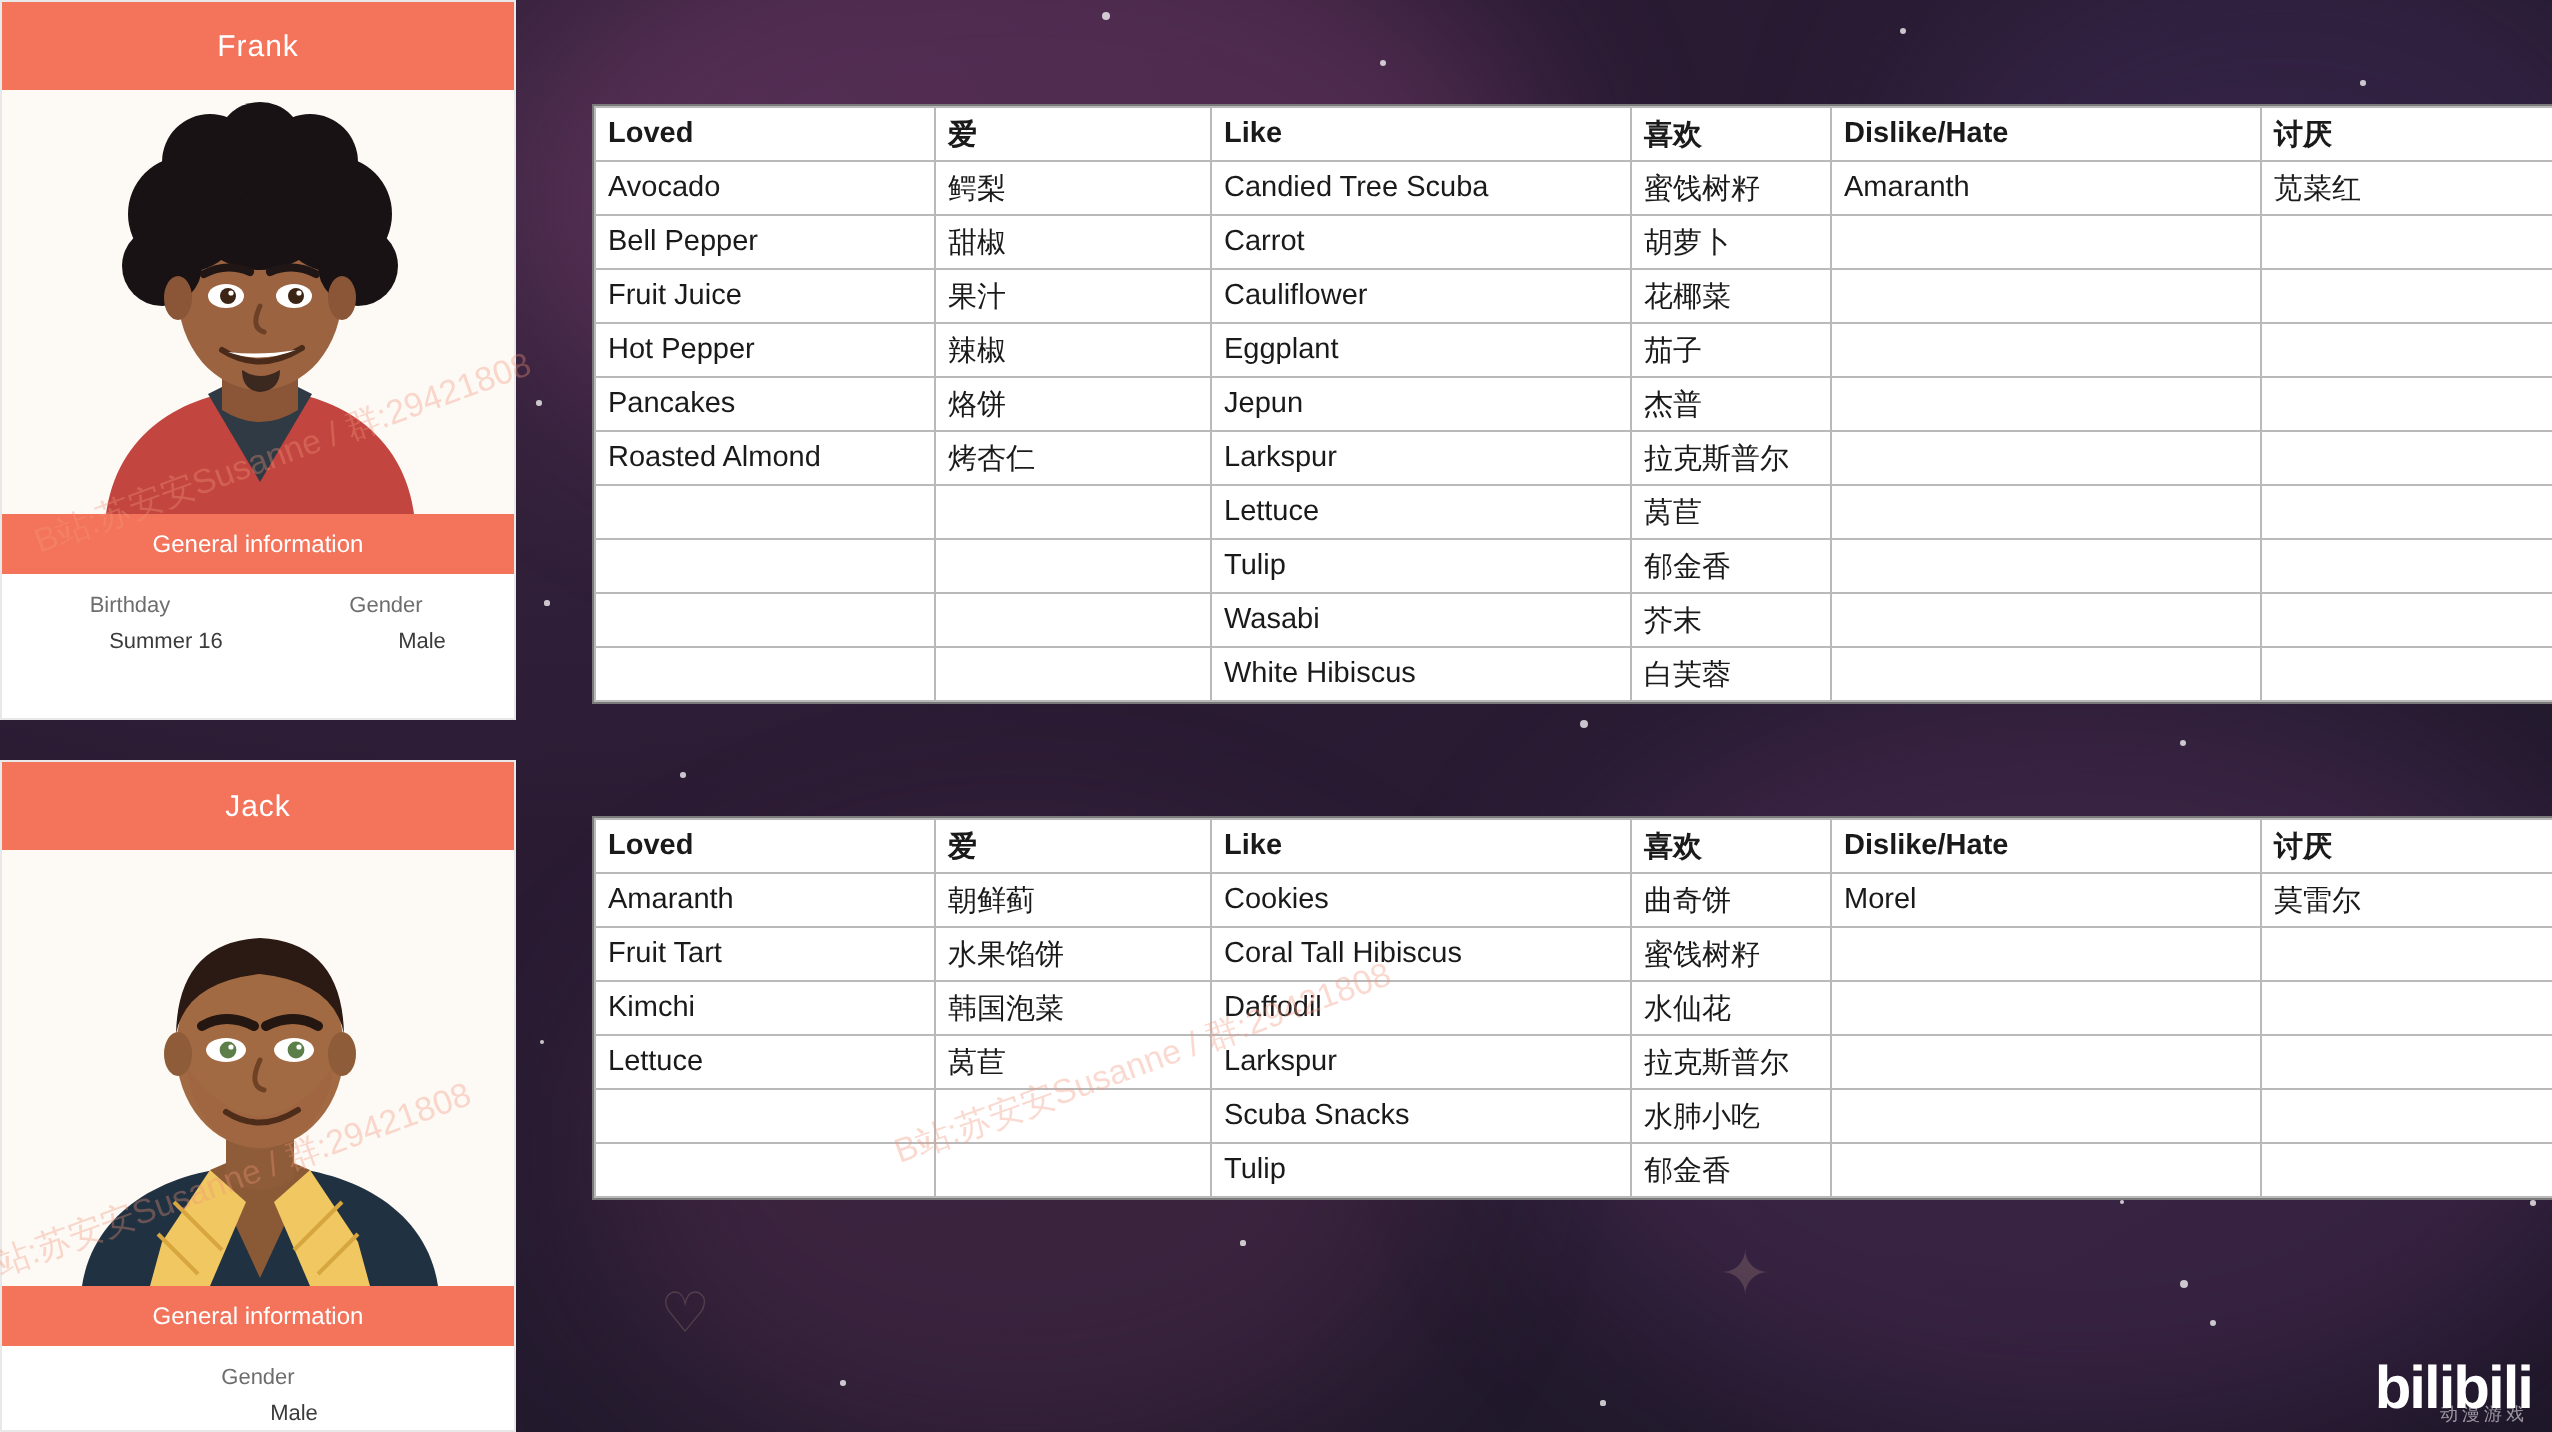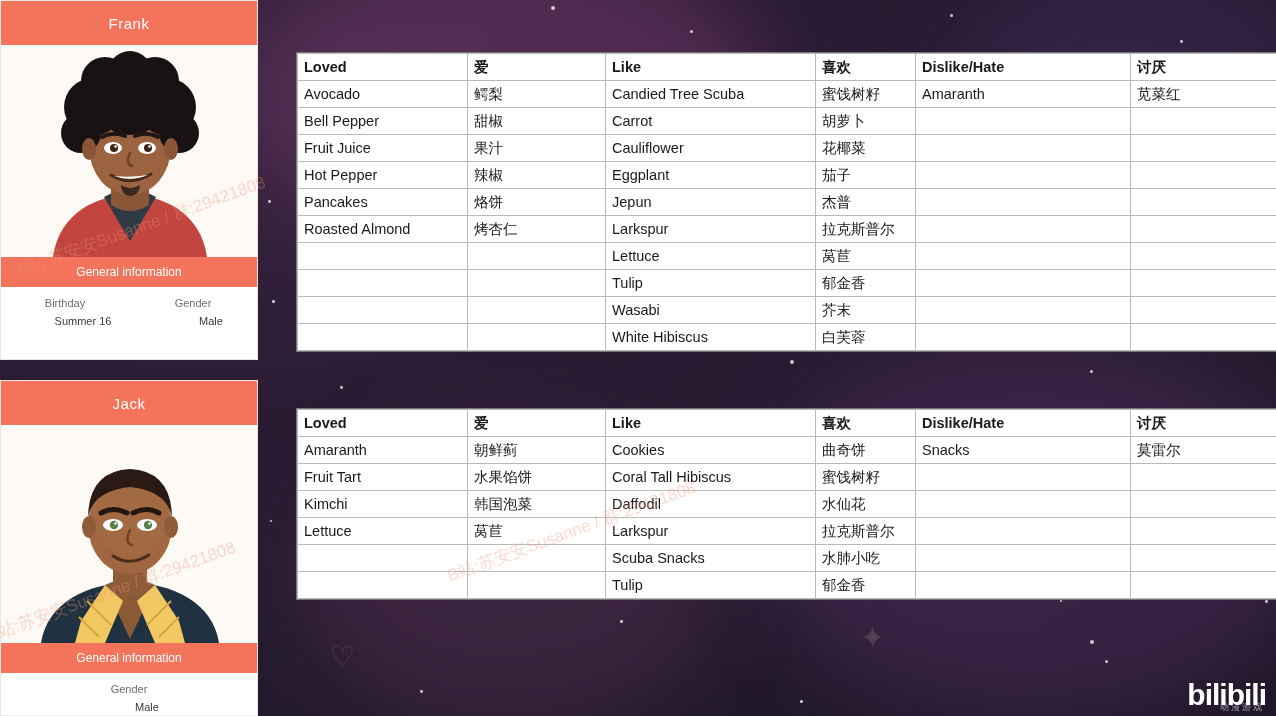--- a/index.html
+++ b/index.html
@@ -461,21 +461,21 @@
             <th>Dislike/Hate</th>
             <th>讨厌</th>
           </tr>
         </thead>
       <tbody>
           <tr>
             <td>Amaranth</td>
             <td>朝鲜蓟</td>
             <td>Cookies</td>
             <td>曲奇饼</td>
-            <td>Snacks</td>
+            <td>Morel</td>
             <td>莫雷尔</td>
           </tr>
           <tr>
             <td>Fruit Tart</td>
             <td>水果馅饼</td>
             <td>Coral Tall Hibiscus</td>
             <td>蜜饯树籽</td>
             <td></td>
             <td></td>
           </tr>

